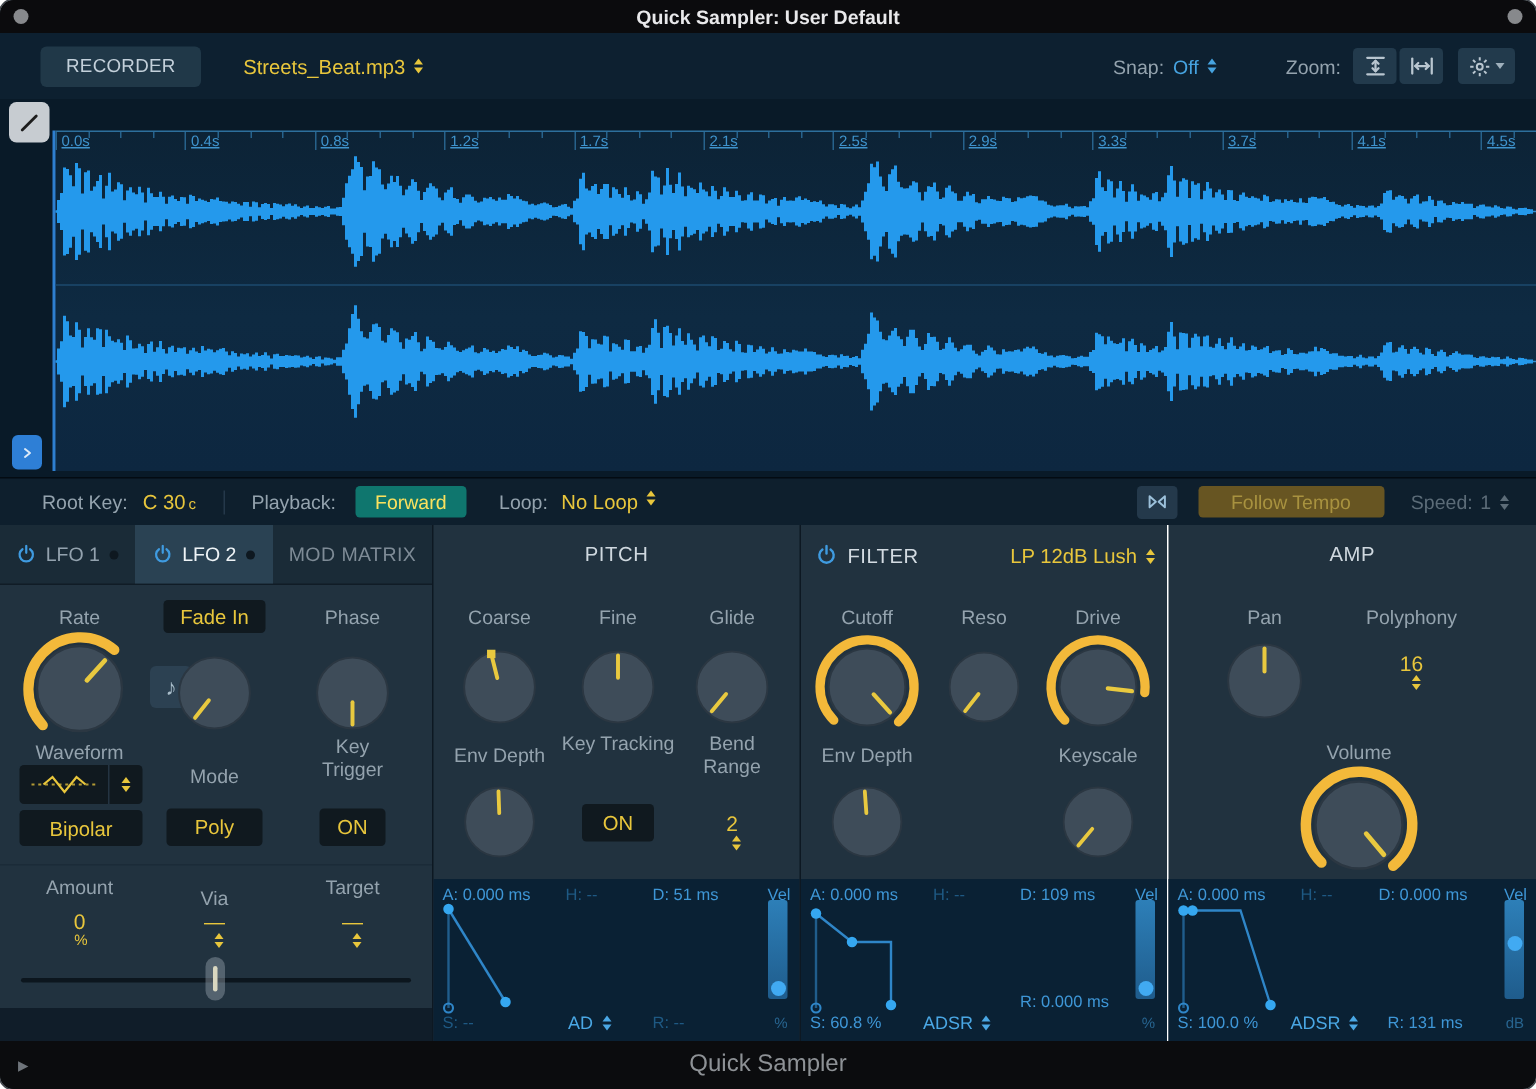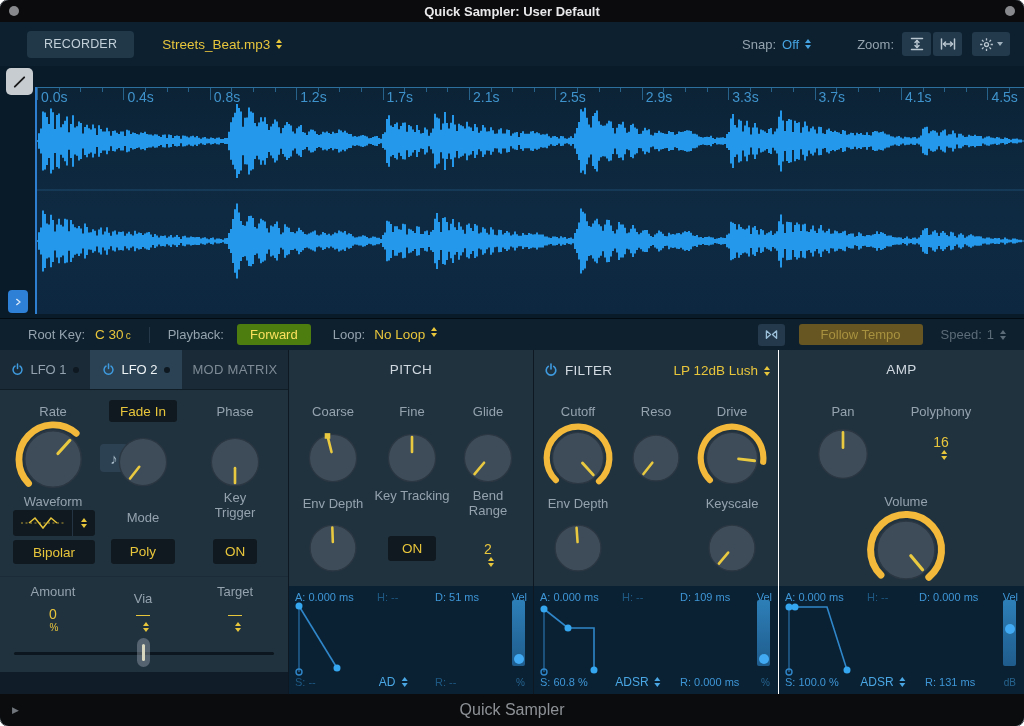--- a/index.html
+++ b/index.html
@@ -31,32 +31,32 @@
   .zoomgrp .lbl{margin-right:6px;}
   .icobtn{height:24px;width:29px;border:none;border-radius:3px;background:#223a4c;display:flex;align-items:center;justify-content:center;gap:3px;cursor:default;}
   .icobtn.gear{width:38px;margin-left:8px;}
   .chev-dn{display:inline-block;width:0;height:0;border-left:3.5px solid transparent;border-right:3.5px solid transparent;border-top:4px solid #9fb0bc;}
   
   .wave-area{position:relative;height:252px;background:#091a28;}
   .wave-main{position:absolute;left:35px;top:21px;right:0;bottom:4px;
              background:linear-gradient(180deg,#0c2336 0%,#0e2a42 55%,#0d2740 100%);
              border-left:2px solid #2e7fd0;}
   .ruler{position:absolute;left:0;top:0;right:0;height:13px;border-top:1px solid #2d6f9c;}
-  .ruler .rl{position:absolute;top:1px;color:#3f93cc;font-size:14px;white-space:nowrap;}
+  .ruler .rl{position:absolute;top:1px;color:#3f93cc;font-size:10px;white-space:nowrap;text-decoration:underline;}
   .ruler .tick{position:absolute;top:0;width:1px;background:#27628b;}
   #wave-svg{position:absolute;left:0;top:13px;}
   .pencil{position:absolute;left:6px;top:2px;width:27px;height:27px;background:#c7ccd1;border:none;border-radius:5px;
           display:flex;align-items:center;justify-content:center;cursor:default;}
   .marker-handle{position:absolute;left:8px;top:224px;width:20px;height:23px;background:#2e7fd6;border:none;border-radius:4px;
           display:flex;align-items:center;justify-content:center;cursor:default;}
   
   .transport{height:32px;background:#0e1f2d;border-top:1px solid #030b12;display:flex;align-items:center;padding:0 12px 0 28px;font-size:13px;}
   .transport .sep{width:1px;height:16px;background:#24384a;margin:0 18px;}
   .pillbtn{height:21px;padding:0 13px;border:none;border-radius:3px;font-family:inherit;font-size:13px;display:flex;align-items:center;cursor:default;}
-  .fwd{background:#4d7c0f;color:#fbe15e;margin-left:13px;}
+  .fwd{background:#0f766e;color:#fbe15e;margin-left:13px;}
   .ftempo{background:#675522;color:#a8923f;margin-left:14px;padding:0 22px;}
   .flexbtn{margin-left:auto;width:27px;height:22px;background:#24394b;border:none;border-radius:3px;display:flex;align-items:center;justify-content:center;cursor:default;}
   .speed{display:flex;align-items:center;gap:5px;color:#5c6c78;margin-left:18px;margin-right:6px;}
   .unit-sm{font-size:10px;margin-left:2px;}
   
   .panels{position:relative;height:344px;background:#21323f;}
   .col{position:absolute;top:0;bottom:0;}
   .lfo-col{left:0;width:288px;}
   .pitch-col{left:288px;width:245px;border-left:1px solid #0d1822;}
   .filter-col{left:533px;width:245px;border-left:1px solid #0d1822;}
@@ -542,21 +542,21 @@
             <i class="vhandle" id="vel-filter" style="top: 54px;"></i>
           </div>
         <span class="ev b" style="left:6px;bottom:6px">S: 60.8 %</span>
         <span class="ev mode" style="left:104px;bottom:5px">
           <span>ADSR</span>
             <span class="stp">
               <i class="up"></i>
               <i class="dn"></i>
             </span>
         </span>
-        <span class="ev b" style="left:146px;bottom:6px">R: 0.000 ms</span>
+        <span class="ev b" style="left:146px;bottom:20px">R: 0.000 ms</span>
         <span class="ev u" style="right:8px;bottom:6px">%</span>
       </div>
     </section>
 
     <section class="col amp-col">
       <span class="sec-title">AMP</span>
       <span class="lbl cc" style="left:64px;top:54px">Pan</span>
       <span class="lbl cc" style="left:162px;top:54px">Polyphony</span>
       <div class="knob" style="left:28px;top:68px">
           <svg viewBox="0 0 80 80" width="72" height="72">

